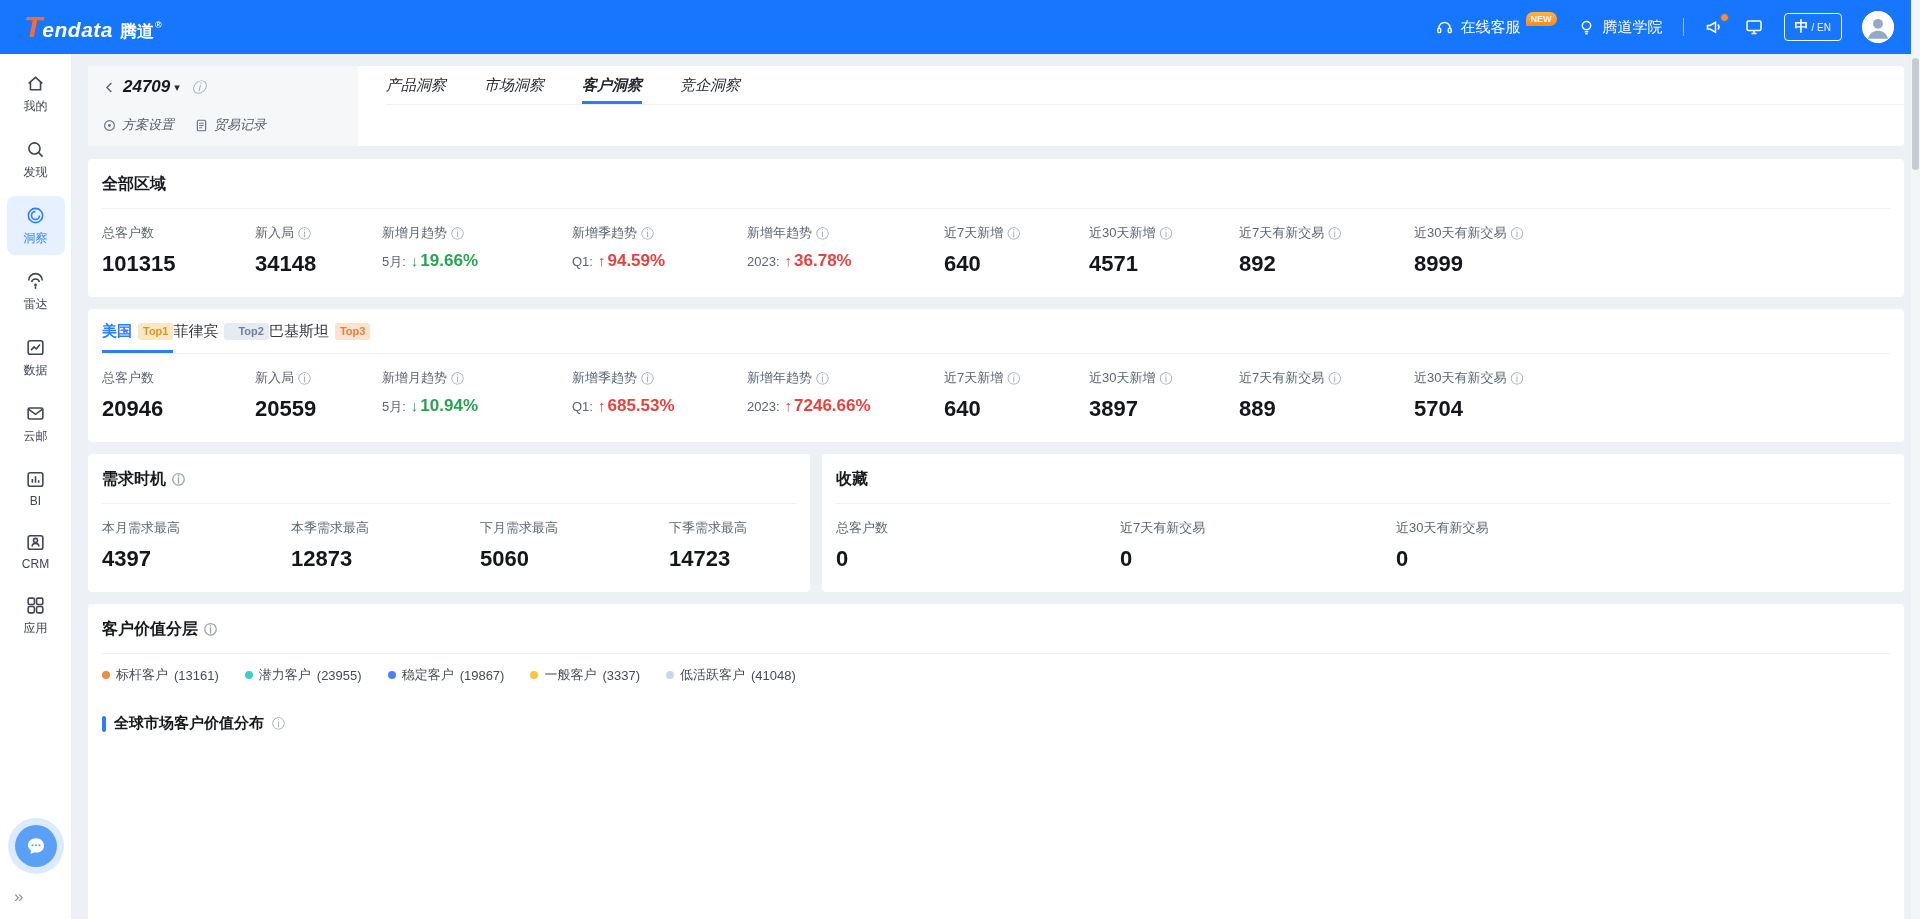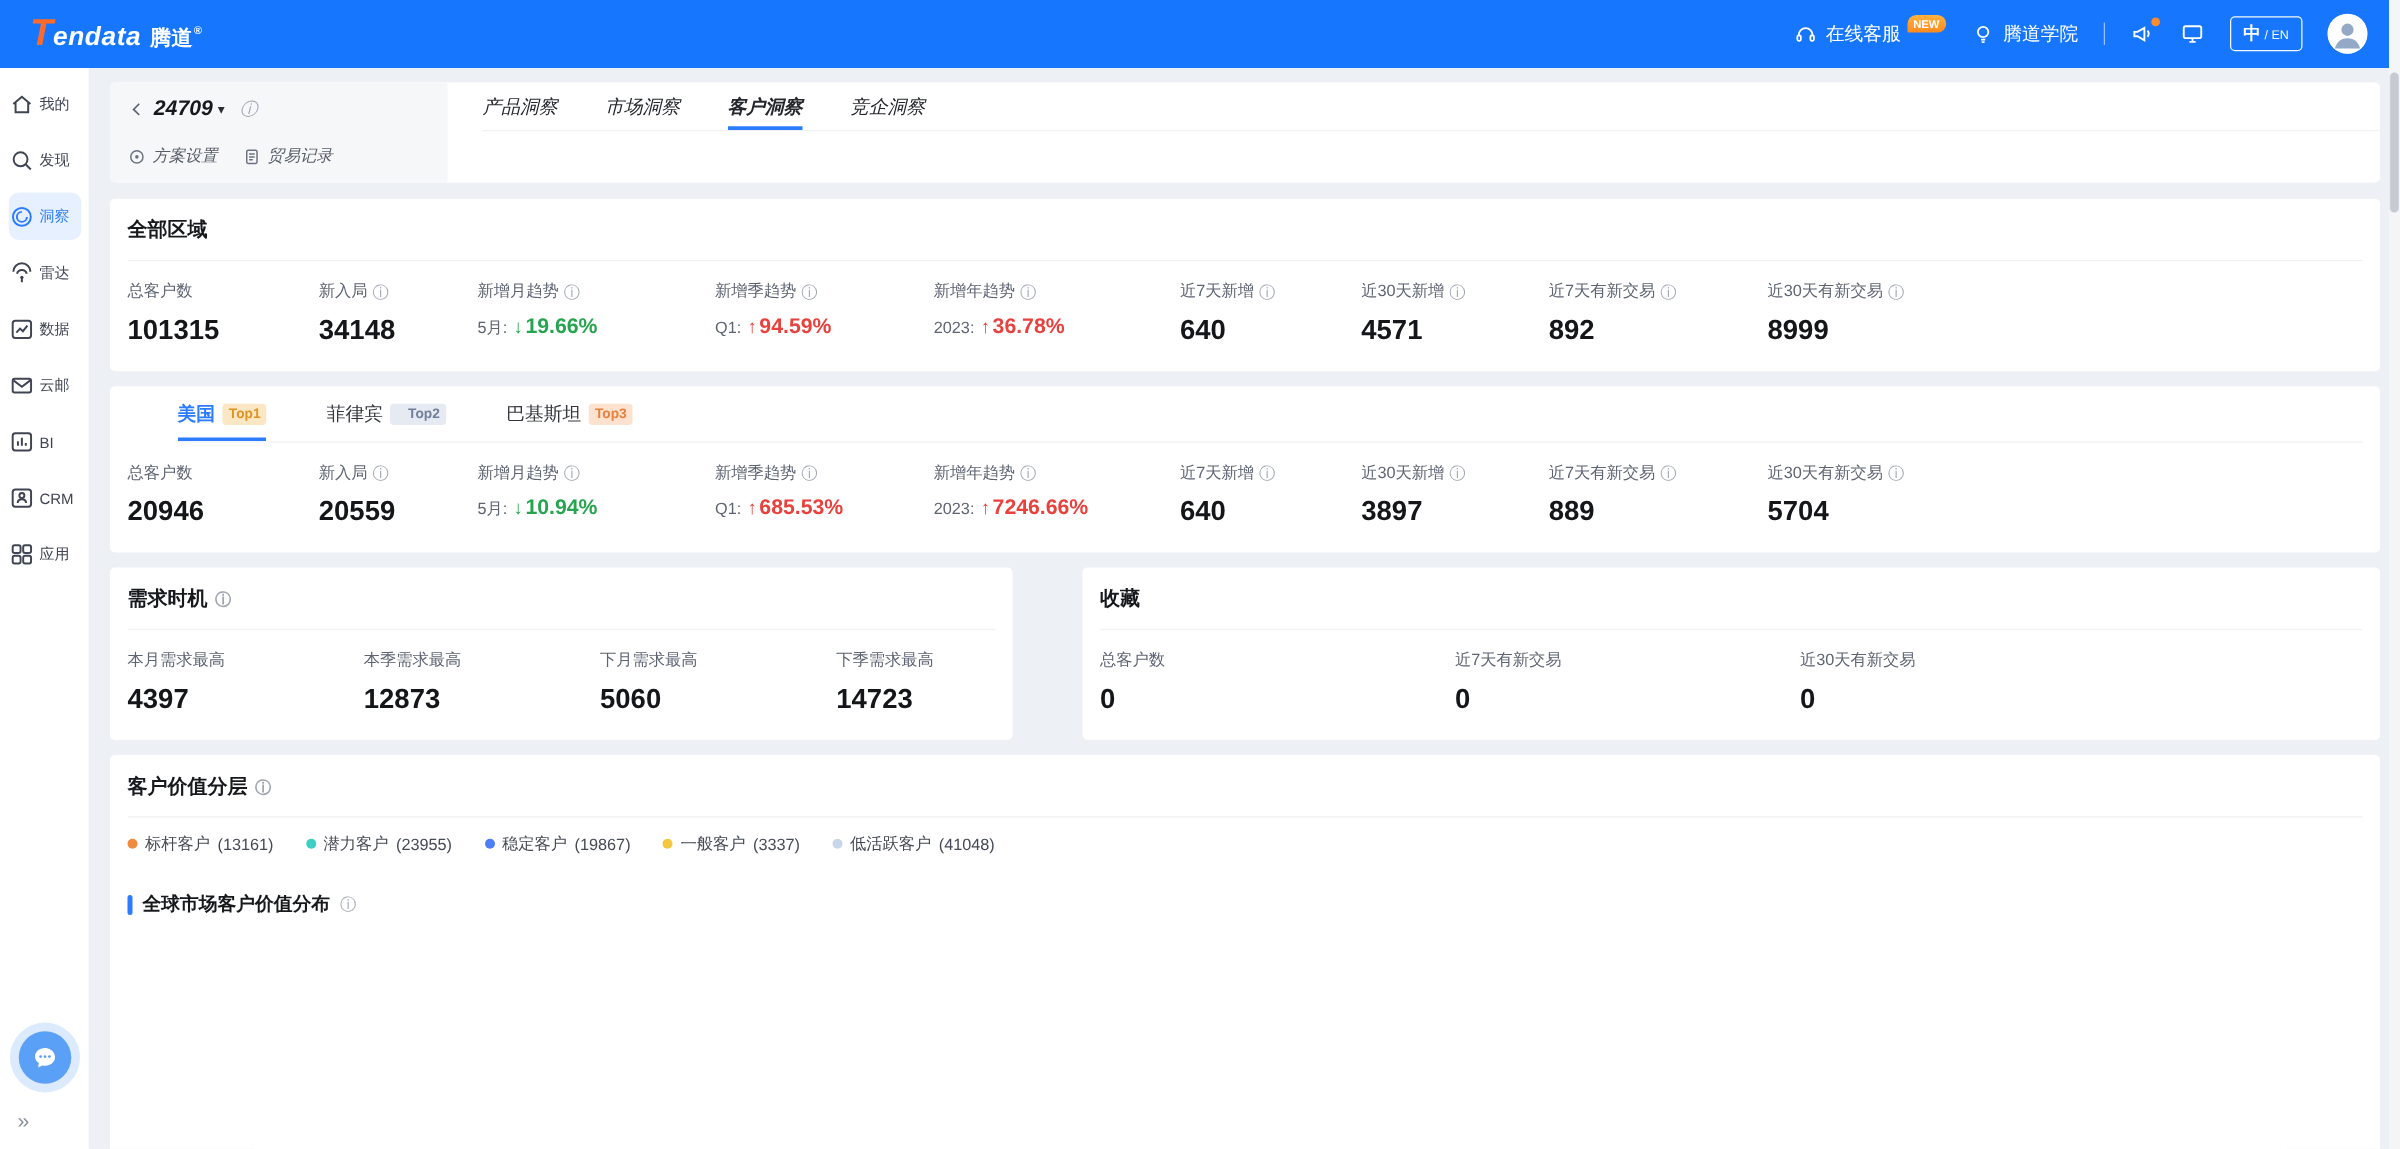--- a/index.html
+++ b/index.html
@@ -27,21 +27,21 @@
   .tb-divider{width:1px; height:18px; background:rgba(255,255,255,.55);}
   .tb-icon{position:relative; cursor:pointer;}
   .tb-icon .dot{position:absolute; top:-4px; right:-5px; width:9px; height:9px; border-radius:50%; background:#ff8b2a; border:1.5px solid var(--topbar-blue);}
   .lang-pill{border:1px solid rgba(255,255,255,.95); border-radius:4px; padding:4px 10px; display:flex; align-items:baseline; gap:3px; cursor:pointer;}
   .lang-pill .zh{font-size:14px; font-weight:700;}
   .lang-pill .en{font-size:10px; opacity:.95;}
   .avatar{width:32px; height:32px; border-radius:50%; overflow:hidden; background:#fff; cursor:pointer;}
   
   .sidebar{position:fixed; top:54px; left:0; bottom:0; width:72px; background:#fff; border-right:1px solid #eceef2;
     display:flex; flex-direction:column; align-items:center; padding-top:10px; z-index:5;}
-  .side-item{width:58px; padding:9px 0 8px; display:flex; flex-direction:row; align-items:center; gap:4px;
+  .side-item{width:58px; padding:9px 0 8px; display:flex; flex-direction:column; align-items:center; gap:4px;
     border-radius:8px; margin-bottom:7px; color:#3f4552; cursor:pointer;}
   .side-item .s-lbl{font-size:12px;}
   .side-item.active{background:#e7f0ff; color:var(--accent);}
   .fab{margin-top:auto; width:42px; height:42px; border-radius:50%; background:#5ba0f7;
     display:flex; align-items:center; justify-content:center; cursor:pointer;
     box-shadow:0 0 0 7px rgba(91,160,247,.22); margin-bottom:20px;}
   .collapse{font-size:17px; color:#8a9099; margin-bottom:12px; cursor:pointer; align-self:flex-start; margin-left:14px;}
   
   .main{margin:54px 0 0 72px; padding:12px 16px 0; height:865px;}
   .card{background:var(--card); border-radius:4px;}
@@ -71,31 +71,31 @@
   .stats{display:flex; padding:15px 0 20px;}
   .s-label{font-size:13px; color:var(--label); display:flex; align-items:center; gap:4px; margin-bottom:9px;}
   .s-value{font-size:22px; font-weight:700; color:#14161a;}
   .t-prefix{font-size:13px; color:var(--label); margin-right:5px;}
   .t-val{font-size:17px; font-weight:700;}
   .t-val.green{color:var(--green);} .t-val.red{color:var(--red);}
   .t-val .arrow{margin-right:2px; font-size:15px;}
   .w1{width:153px}.w2{width:127px}.w3{width:190px}.w4{width:175px}.w5{width:197px}
   .w6{width:145px}.w7{width:150px}.w8{width:175px}.w9{flex:1}
   
-  .ctabs{display:flex; gap:48px; border-bottom:1px solid var(--divider);margin-left:40px;}
+  .ctabs{display:flex; border-bottom:1px solid var(--divider);}
   .ctab{display:flex; align-items:center; gap:6px; padding:13px 0 12px; cursor:pointer; font-size:15px; color:#33363d;}
   .ctab.active{color:var(--accent); box-shadow:inset 0 -3px 0 var(--accent); font-weight:600;}
   .badge{font-size:11px; font-weight:700; padding:1px 5px; border-radius:3px; line-height:15px;}
   .b1{background:#fbe7c3; color:#dd9526;}
   .b2{background:#e6eaf2; color:#717f9b;padding-left:14px;}
   .b3{background:#fce2cf; color:#e5823e;}
   
   .row2{display:flex; gap:12px; margin-bottom:12px;}
   .demand-card{width:722px;}
-  .fav-card{flex:1;margin-left:44px;}
+  .fav-card{flex:1;}
   .dw{width:189px;} .dlast{flex:1;}
   .fw1{width:284px}.fw2{width:276px}.fw3{flex:1}
   
   .tiers-card{height:330px;}
   .legend{display:flex; gap:26px; margin-top:12px; align-items:center;}
   .legend-item{display:flex; align-items:center; gap:6px; font-size:13px; color:#454a54; cursor:pointer;}
   .dot{width:8px; height:8px; border-radius:50%;}
   .chart-head{display:flex; align-items:center; gap:8px; margin-top:30px;}
   .chart-bar{width:4px; height:16px; border-radius:2px; background:var(--accent);}
   .chart-title{font-size:15px; font-weight:700;}

